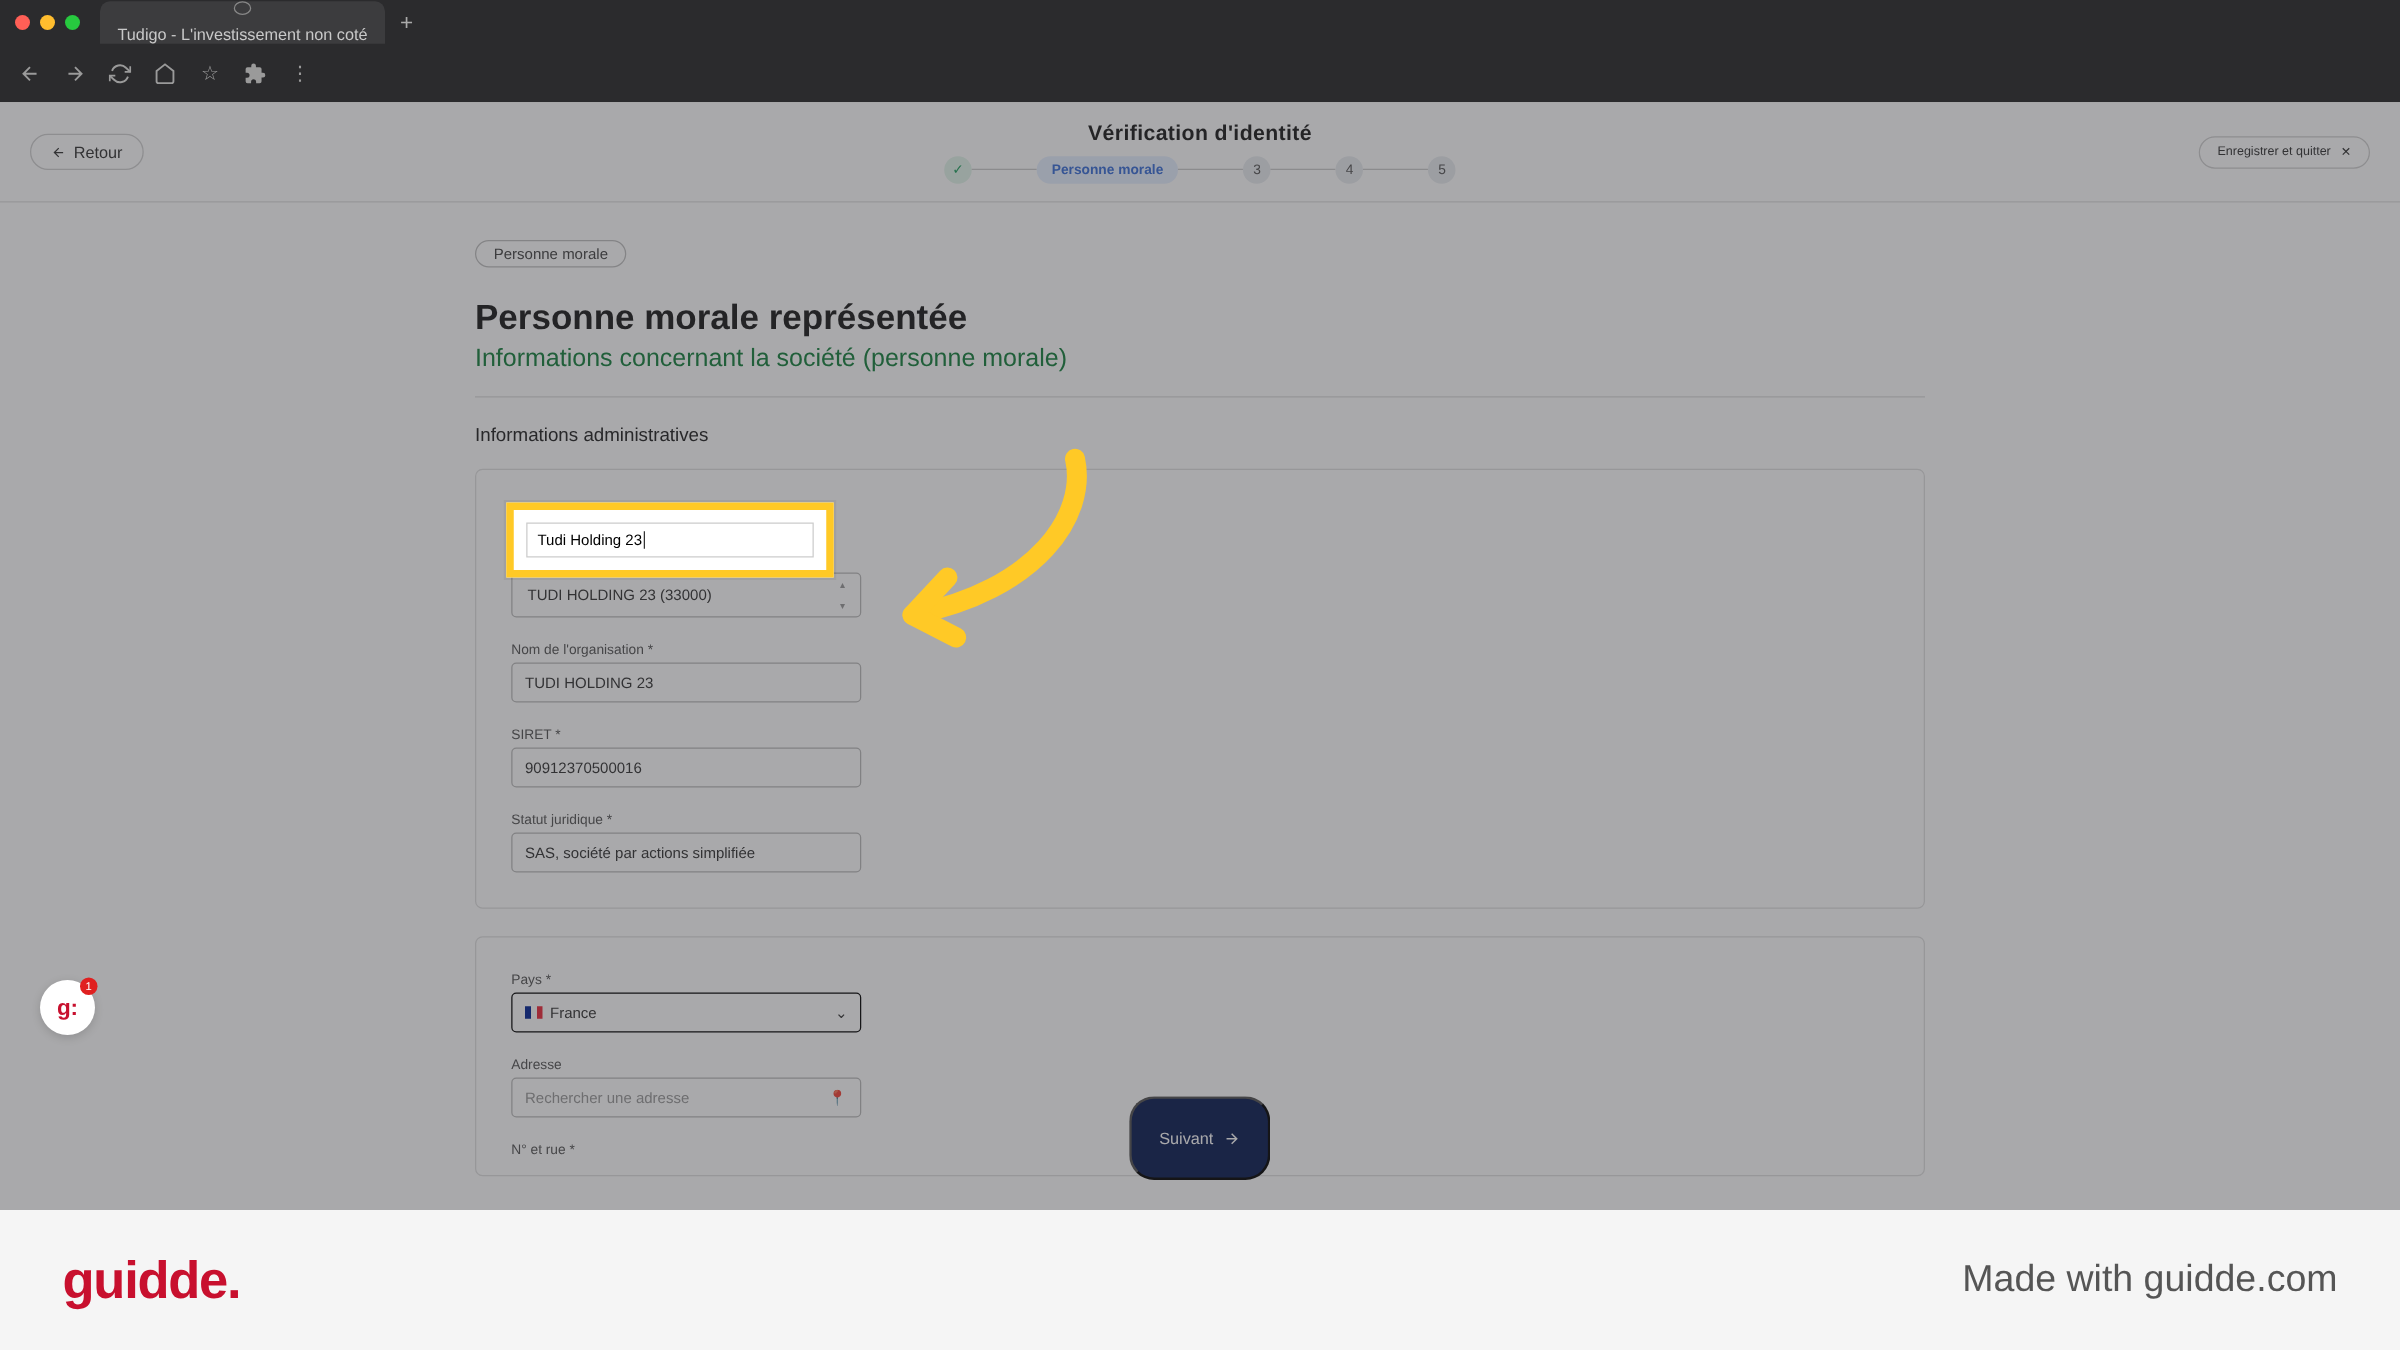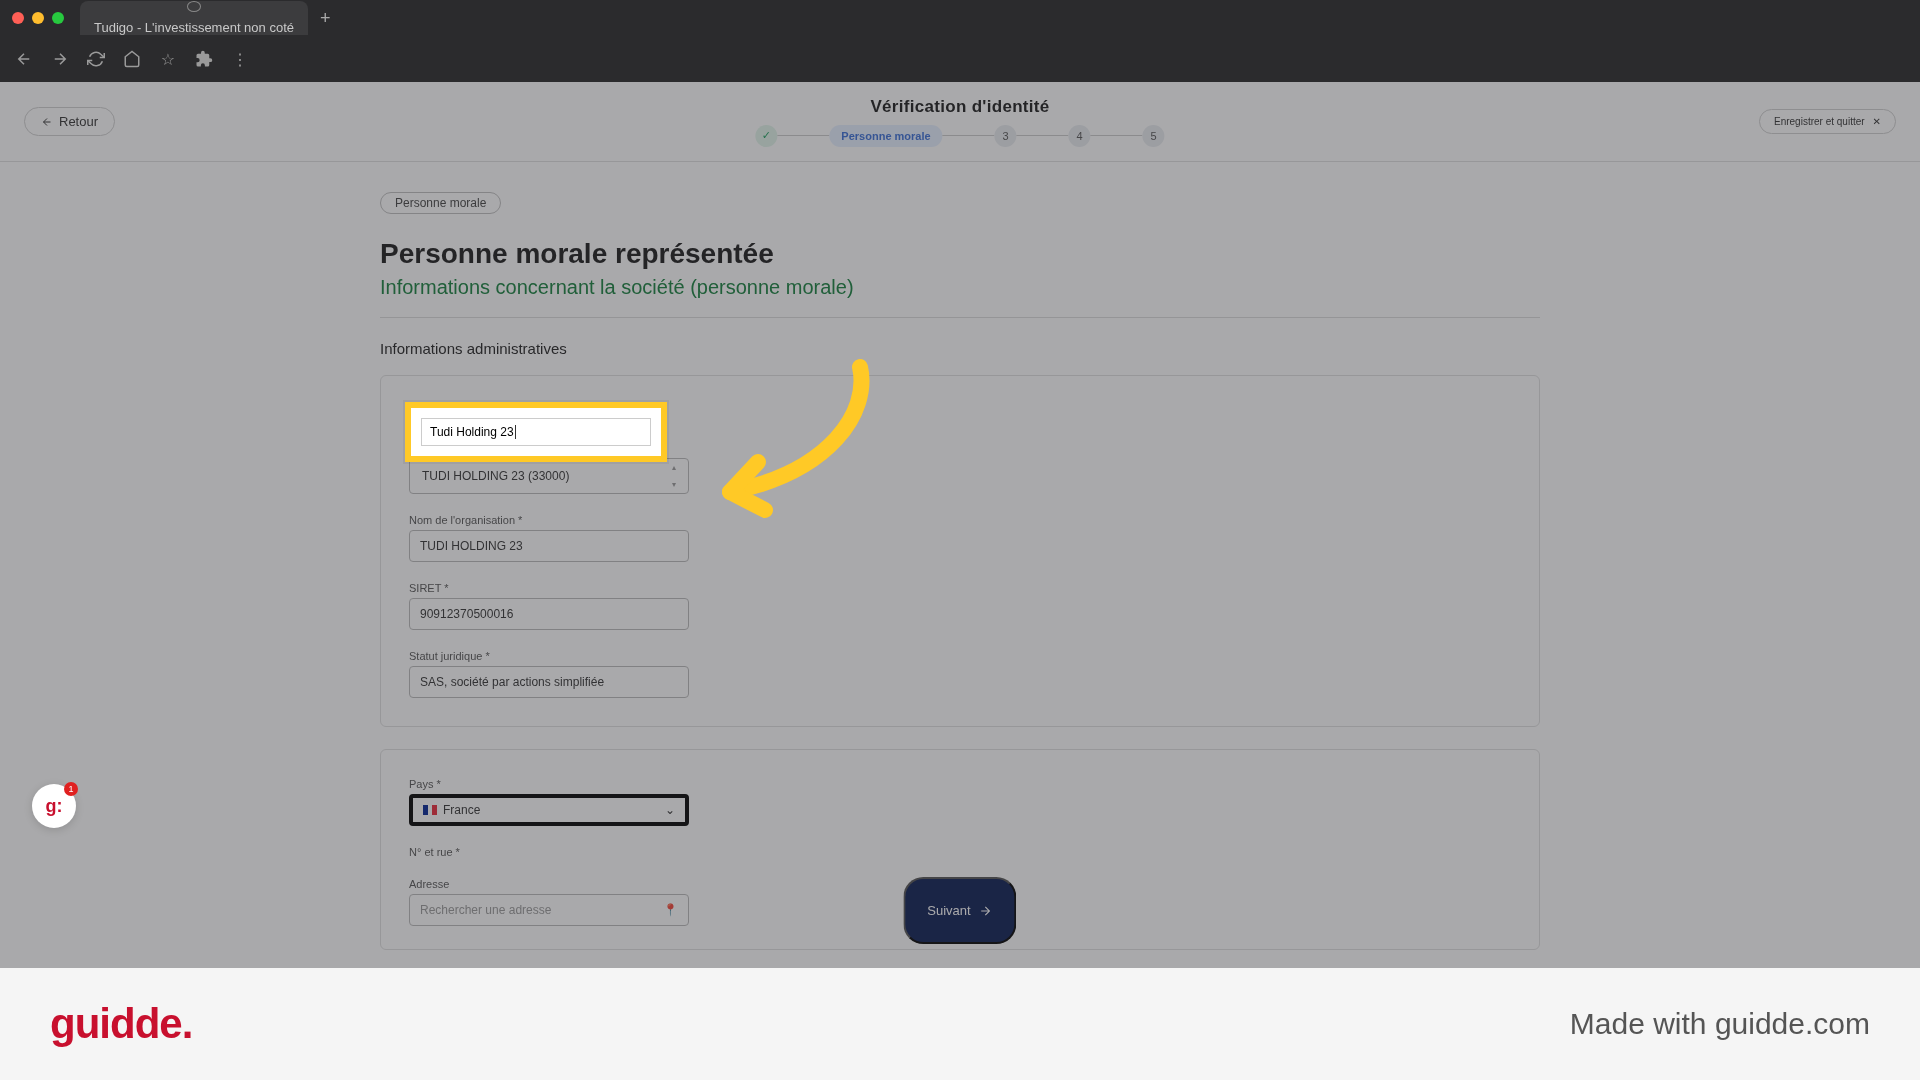--- a/index.html
+++ b/index.html
@@ -45,21 +45,21 @@
 .divider { height: 1px; background: #ddd; margin: 18px 0 22px; }
 .sub-heading { font-size: 15px; font-weight: 400; color: #222; margin-bottom: 18px; }
 
 .form-card { border: 1px solid #e0e0e0; border-radius: 6px; padding: 28px; margin-bottom: 22px; background: #fff; }
 .field-label { font-size: 11px; color: #555; margin-bottom: 4px; display: block; }
 .input { width: 280px; height: 32px; border: 1px solid #bbb; border-radius: 4px; padding: 0 10px; font-size: 12px; color: #333; background: #fff; display: flex; align-items: center; }
 .input.placeholder { color: #999; }
 .dropdown-suggest { width: 280px; border: 1px solid #bbb; border-radius: 4px; padding: 10px 12px; font-size: 12px; color: #333; margin-top: 14px; position: relative; }
 .dd-handle { position: absolute; right: 4px; top: 4px; bottom: 4px; width: 12px; display:flex; flex-direction:column; justify-content:space-between; color:#999; font-size:8px; }
 .field-group { margin-top: 20px; }
-.select { width: 280px; height: 32px; border: 4px solid #000000; border-radius: 4px; padding: 0 10px; font-size: 12px; color: #333; display: flex; align-items: center; justify-content: space-between; }
+.select { width: 280px; height: 32px; border: 1px solid #000000; border-radius: 4px; padding: 0 10px; font-size: 12px; color: #333; display: flex; align-items: center; justify-content: space-between; }
 .pin-icon { position: absolute; right: 10px; top: 8px; color: #888; }
 
 .next-btn { background: #0a1c52; color: #fff; border-radius: 20px; padding: 24px 22px; font-size: 13px; display: inline-flex; align-items: center; gap: 8px; position: absolute; left: 50%; transform: translateX(-50%); bottom: 24px; }
 
 
 .highlight { position: absolute; z-index: 20; border: 6px solid #ffc926; background: #fff; box-shadow: 0 0 0 2px rgba(0,0,0,0.05); padding: 10px; }
 .highlight .hi-input { border: 1px solid #ccc; height: 28px; width: 230px; padding: 0 8px; font-size: 12px; display:flex; align-items:center; }
 .arrow-svg { position: absolute; z-index: 20; }
 
 
@@ -180,41 +180,41 @@
           </div>
       </div>
       <div class="field-group">
         <label class="field-label">Statut juridique *</label>
         <div class="input">
             <span>SAS, société par actions simplifiée</span>
           </div>
       </div>
     </div>
 
-    <div class="form-card" style="padding-bottom:23px">
+    <div class="form-card" style="padding-bottom:10px">
       <div>
         <label class="field-label">Pays *</label>
         <div class="select">
           <span style="display:flex;align-items:center;gap:6px">
               <span style="width:14px;height:10px;background:linear-gradient(90deg,#002395 33%,#fff 33% 66%,#ed2939 66%);display:inline-block"></span>
               <span>France</span>
             </span>
           <span>⌄</span>
         </div>
       </div>
-      <div class="field-group">
-        <label class="field-label">N° et rue *</label>
-      </div>
       <div class="field-group" style="position:relative">
         <label class="field-label">Adresse</label>
         <div class="input placeholder" style="position:relative">
           <span>Rechercher une adresse</span>
           <span class="pin-icon">📍</span>
         </div>
       </div>
+      <div class="field-group">
+        <label class="field-label">N° et rue *</label>
+      </div>
     </div>
   </div>
 
   <button class="next-btn">
     <span>Suivant</span>
     <svg width="14" height="14" viewBox="0 0 24 24" fill="none" stroke="currentColor" stroke-width="2">
         <path d="M5 12h14M12 5l7 7-7 7"></path>
       </svg>
   </button>
 

